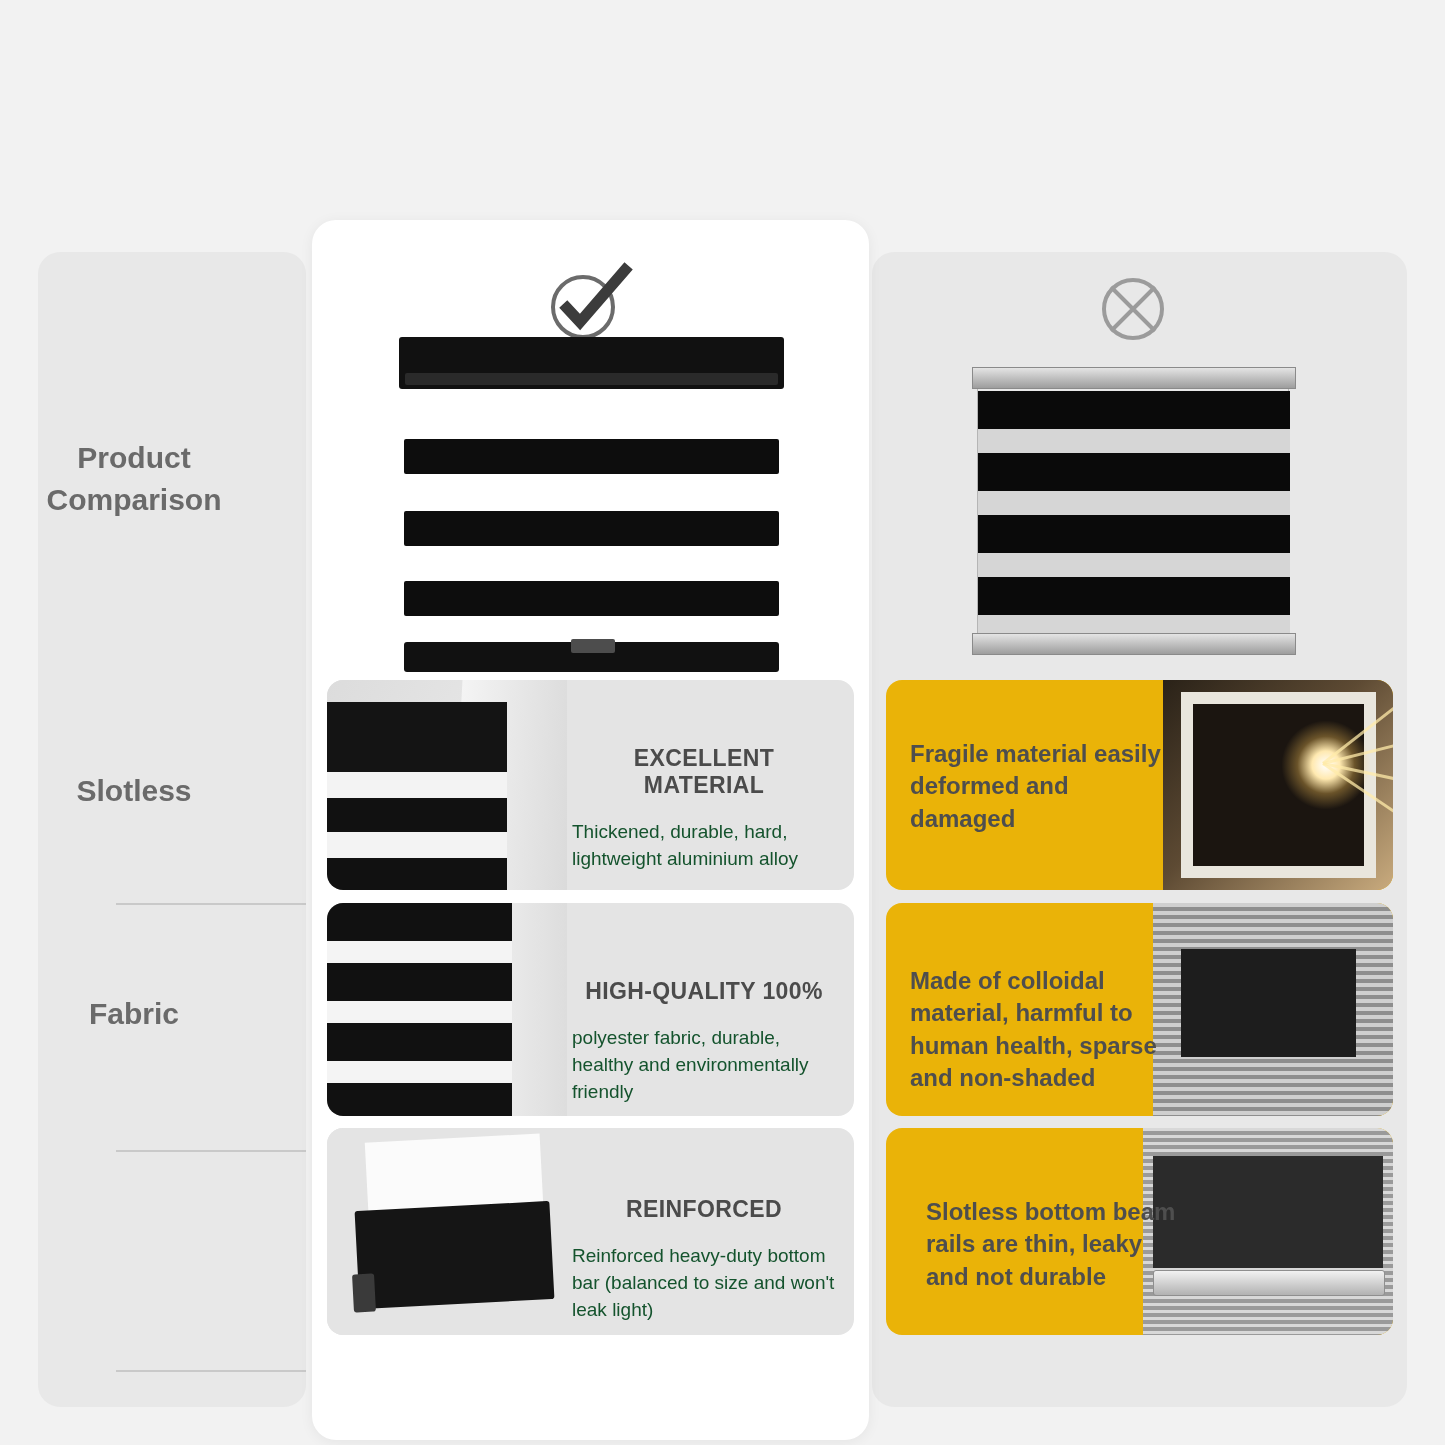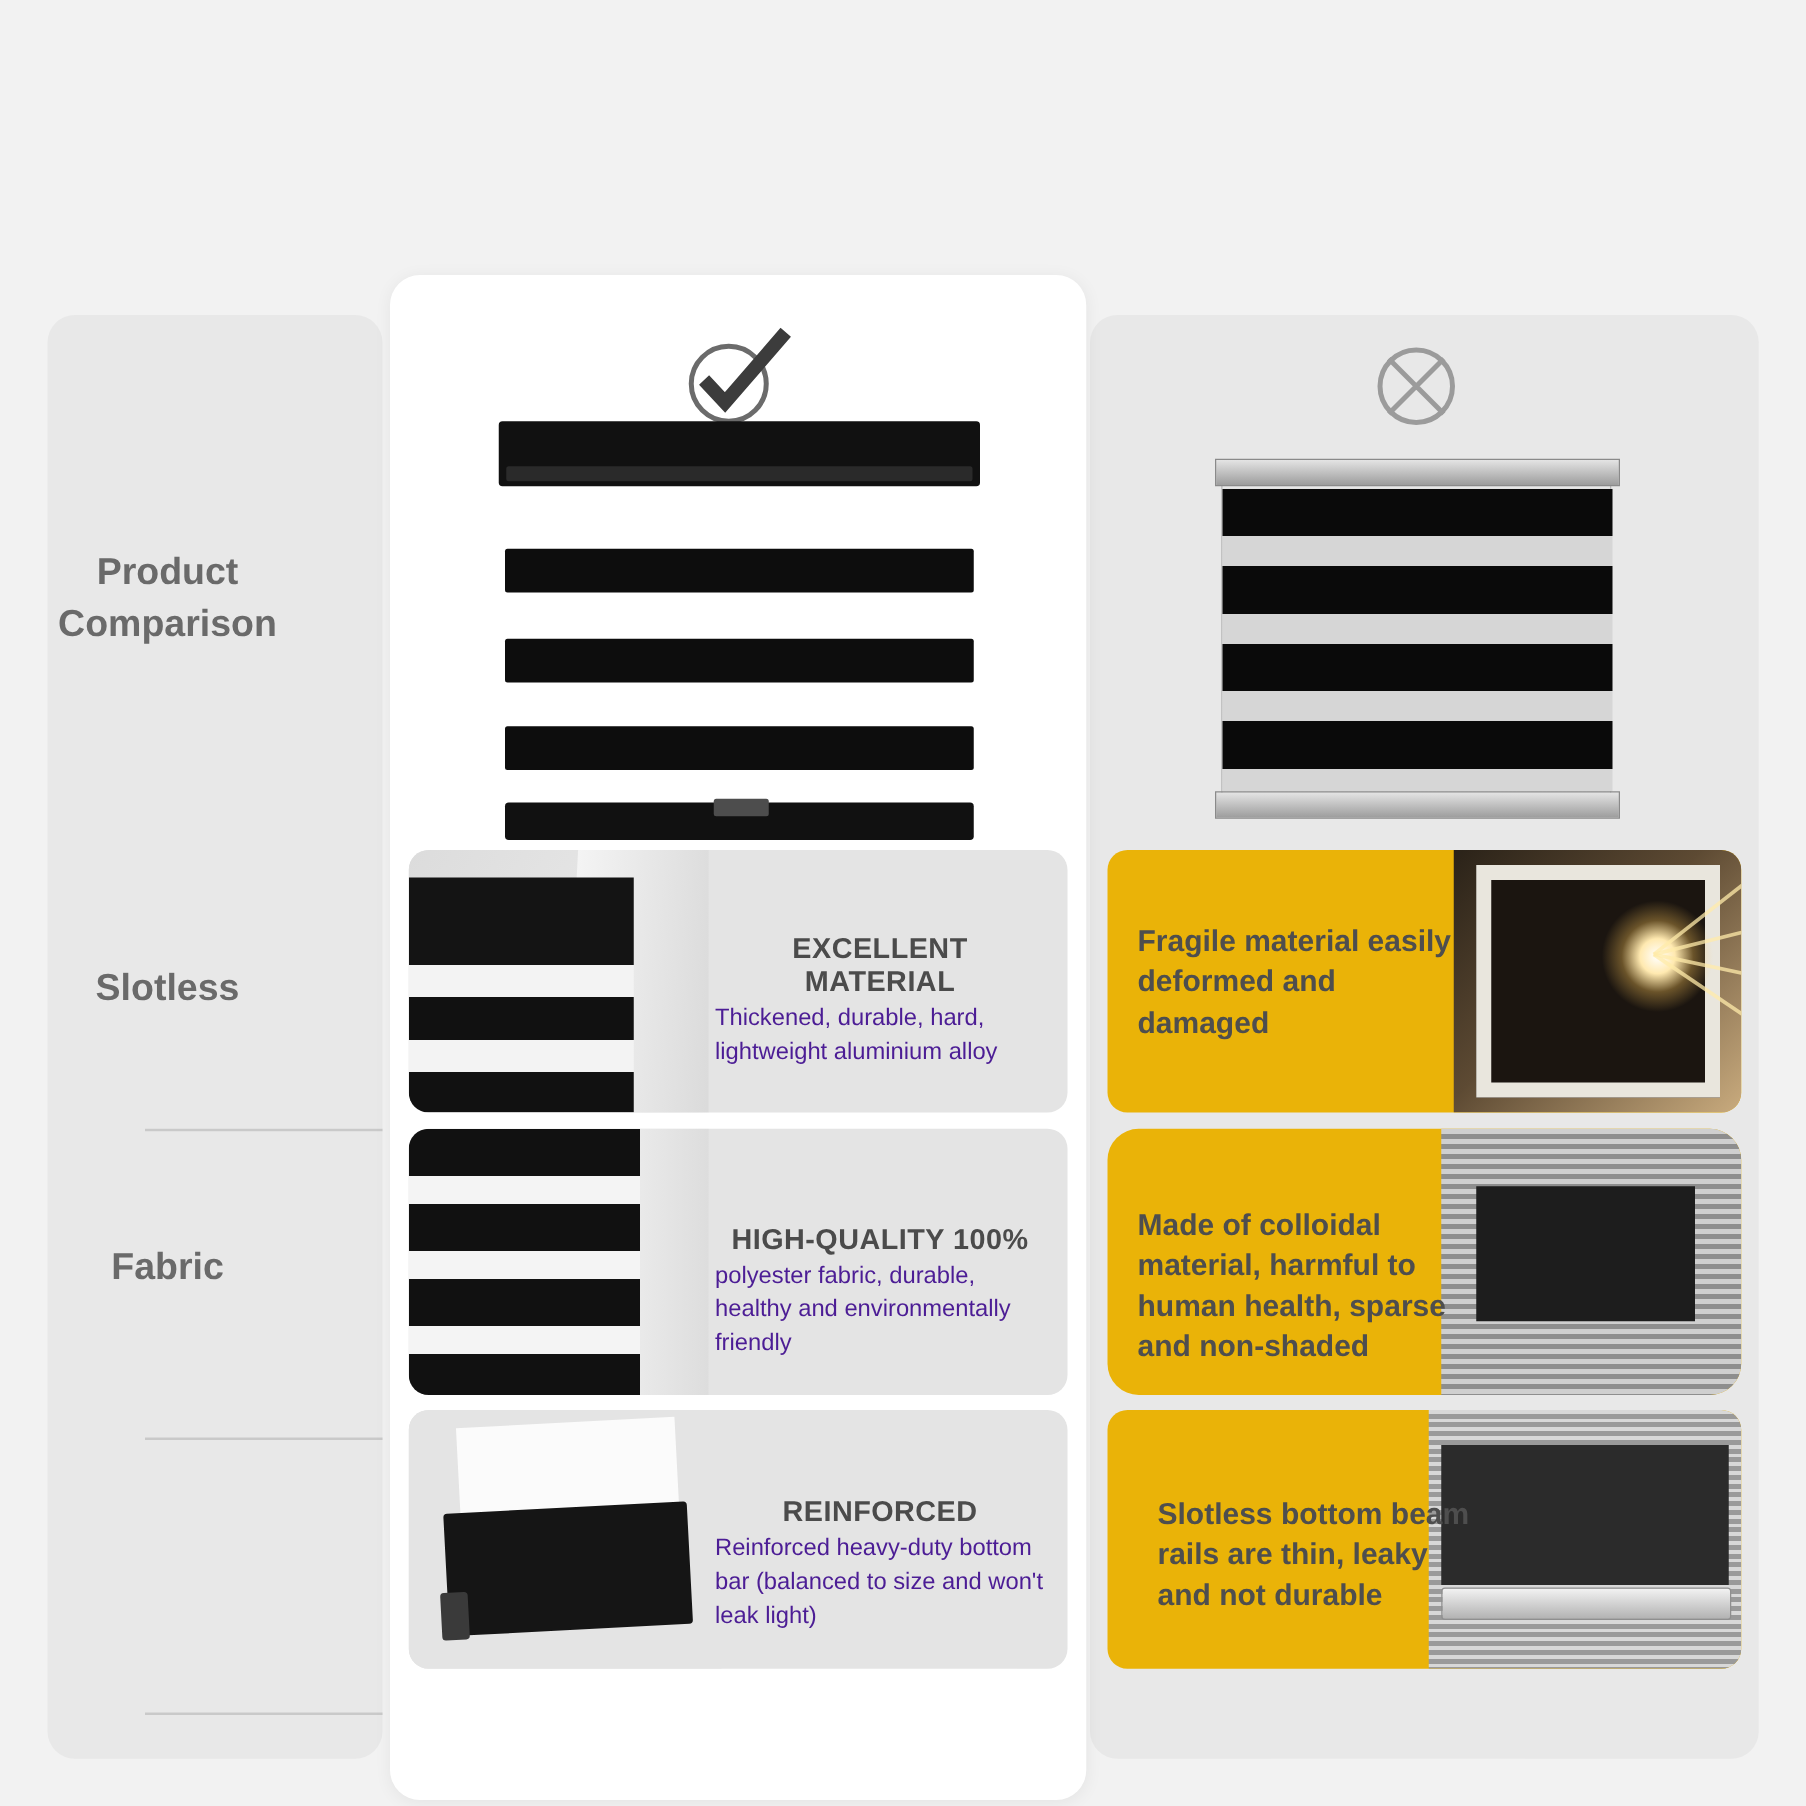--- a/index.html
+++ b/index.html
@@ -140,35 +140,35 @@
     overflow: hidden;
   }
   .card-good { background: #e4e4e4; }
   .card-bad  { background: #eab308; }
 
   .card-good.c1 { left: 327px; top: 680px;  width: 527px; height: 210px; }
   .card-good.c2 { left: 327px; top: 903px;  width: 527px; height: 213px; }
   .card-good.c3 { left: 327px; top: 1128px; width: 527px; height: 207px; }
 
   .card-bad.c1 { left: 886px; top: 680px;  width: 507px; height: 210px; }
-  .card-bad.c2 { left: 886px; top: 903px;  width: 507px; height: 213px; border-radius: 25px; }
+  .card-bad.c2 { left: 886px; top: 903px;  width: 507px; height: 213px; }
   .card-bad.c3 { left: 886px; top: 1128px; width: 507px; height: 207px; }
 
   .card-text-good {
     position: absolute;
     left: 245px; right: 18px;
   }
   .card-head {
     font-size: 23px; font-weight: bold; color: #4b4b4b;
     letter-spacing: 0.4px;
     text-align: center;
   }
   .card-body {
-    margin-top: 3px;
-    font-size: 19px; color: #4c1d95; line-height: 1.42;
+    margin-top: 20px;
+    font-size: 19px; color: #14532d; line-height: 1.42;
   }
   .card-good.c1 .card-text-good { top: 65px; }
   .card-good.c2 .card-text-good { top: 75px; }
   .card-good.c3 .card-text-good { top: 68px; }
 
   .card-text-bad {
     position: absolute;
     left: 24px; width: 265px;
     font-size: 24px; font-weight: bold; color: #4e4e4e;
     line-height: 1.35;

